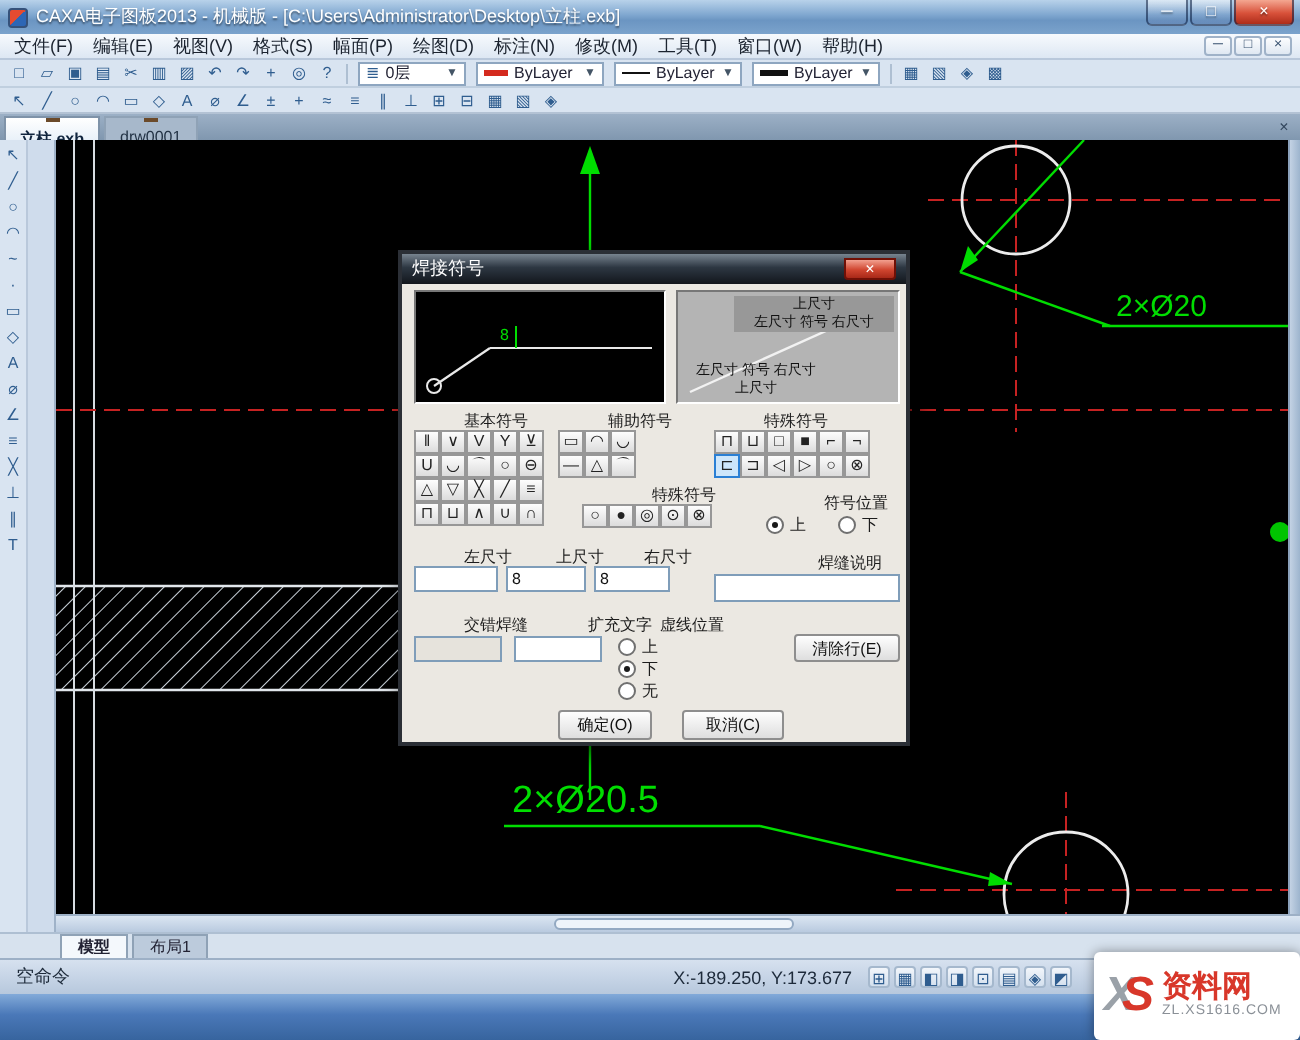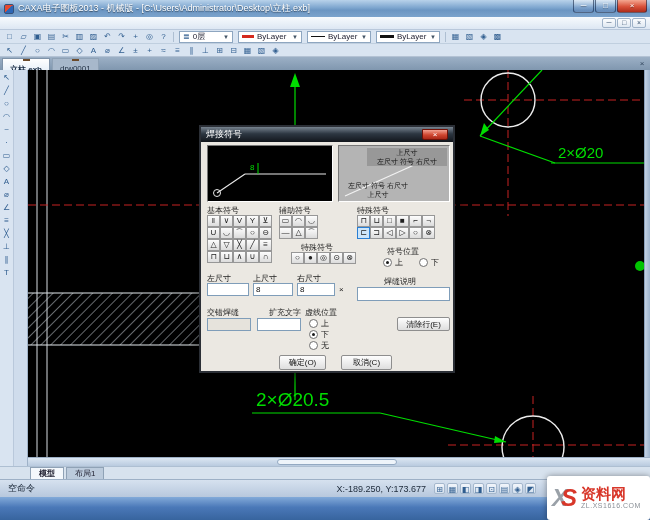--- a/index.html
+++ b/index.html
@@ -97,21 +97,21 @@
   .dlg-title{height:15px;background:linear-gradient(#77838f,#2d3742 45%,#12161c);
     color:#fff;font-size:9px;display:flex;align-items:center;padding:0 5px;}
   .dlg-close{margin-left:auto;width:26px;height:11px;font-size:8px;line-height:9px;text-align:center;color:#fff;
     background:linear-gradient(#f2a08f,#d0452f 55%,#a82818);border:1px solid #701006;border-radius:0 0 2px 2px;}
   .dlg-body{position:relative;width:252px;height:229px;}
   .sunken{border-top:1px solid #777;border-left:1px solid #777;border-right:1px solid #fff;border-bottom:1px solid #fff;}
   .preview{position:absolute;left:6px;top:3px;width:126px;height:57px;background:#000;}
   .diagram{position:absolute;left:137px;top:3px;width:112px;height:57px;background:#b4b4b4;font-size:7px;color:#111;}
   .diag-top{position:absolute;top:2px;right:2px;width:80px;background:#989898;text-align:center;line-height:9px;}
   .diag-bottom{position:absolute;bottom:2px;left:3px;width:72px;text-align:center;line-height:9px;}
-  .dlbl{position:absolute;font-size:8px;color:#1c1c1c;white-space:nowrap;}
+  .dlbl{position:absolute;font-size:8px;color:#1c1c1c;white-space:nowrap;margin-left:25px;}
   .symgrid{position:absolute;display:grid;}
   .g5{grid-template-columns:repeat(5,13px);}
   .g3{grid-template-columns:repeat(3,13px);}
   .g6{grid-template-columns:repeat(6,13px);}
   .sym-btn{width:13px;height:12px;font-size:8px;line-height:10px;text-align:center;color:#222;
     background:linear-gradient(#fdfdfd,#dcdcdc);border:1px solid #979797;}
   .sym-btn.active{background:#cde6fb;border-color:#2a7fd4;}
   .dlg-input{position:absolute;height:13px;border:1px solid #7f9db9;font-size:8px;padding:0 2px;background:#fff;color:#111;}
   .dlg-input:disabled{background:#e6e3dc;}
   .radio{position:absolute;display:inline-flex;align-items:center;gap:3px;font-size:8px;color:#1c1c1c;}
@@ -129,20 +129,33 @@
     <span class="appicon"></span>
     <span class="titletext">CAXA电子图板2013 - 机械版 - [C:\Users\Administrator\Desktop\立柱.exb]</span>
     <span class="wbtns">
       <span class="wbtn">─</span>
       <span class="wbtn">□</span>
       <span class="wbtn close">×</span>
     </span>
   </div>
 
   <div class="menubar">
+    <span style="display:flex">
+        <span class="menu-item">文件(F)</span>
+        <span class="menu-item">编辑(E)</span>
+        <span class="menu-item">视图(V)</span>
+        <span class="menu-item">格式(S)</span>
+        <span class="menu-item">幅面(P)</span>
+        <span class="menu-item">绘图(D)</span>
+        <span class="menu-item">标注(N)</span>
+        <span class="menu-item">修改(M)</span>
+        <span class="menu-item">工具(T)</span>
+        <span class="menu-item">窗口(W)</span>
+        <span class="menu-item">帮助(H)</span>
+      </span>
     <span class="mdis">
       <span class="mdi">─</span>
       <span class="mdi">□</span>
       <span class="mdi">×</span>
     </span>
   </div>
 
   <div class="toolbar1">
     <span style="display:flex;gap:1px">
         <span class="tico">□</span>

